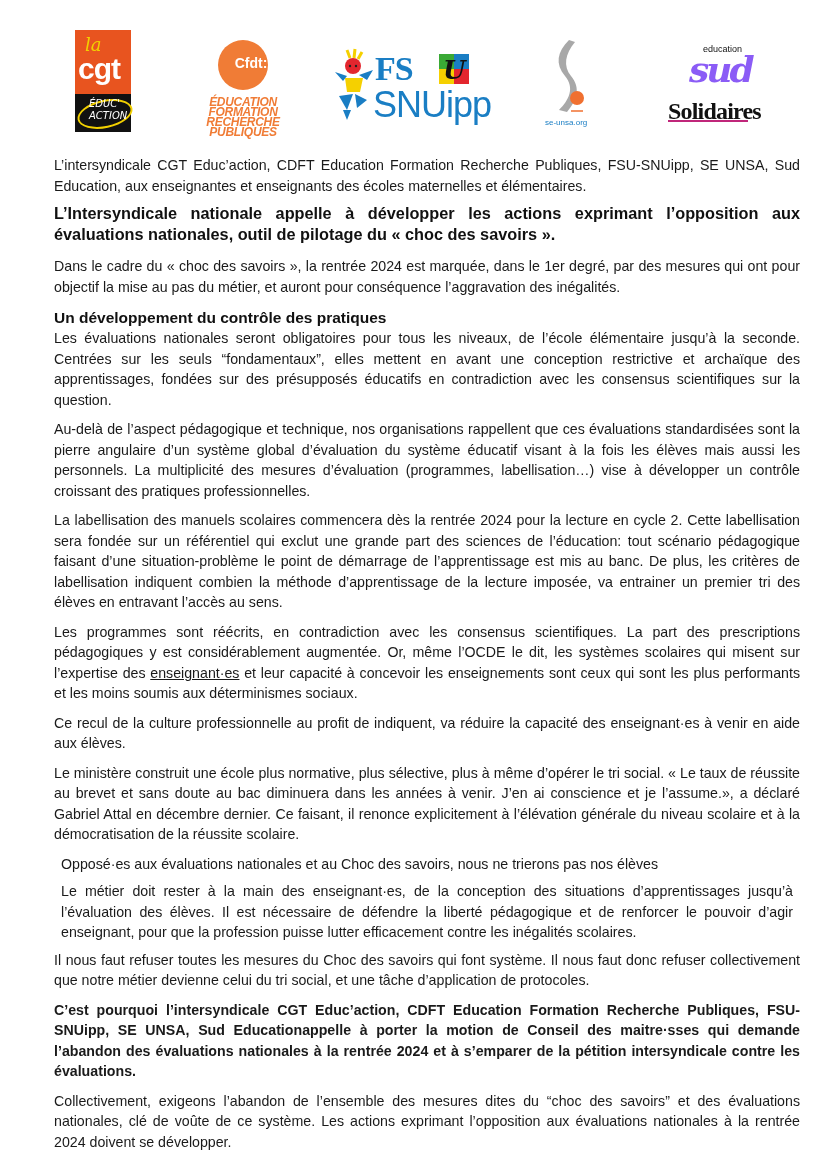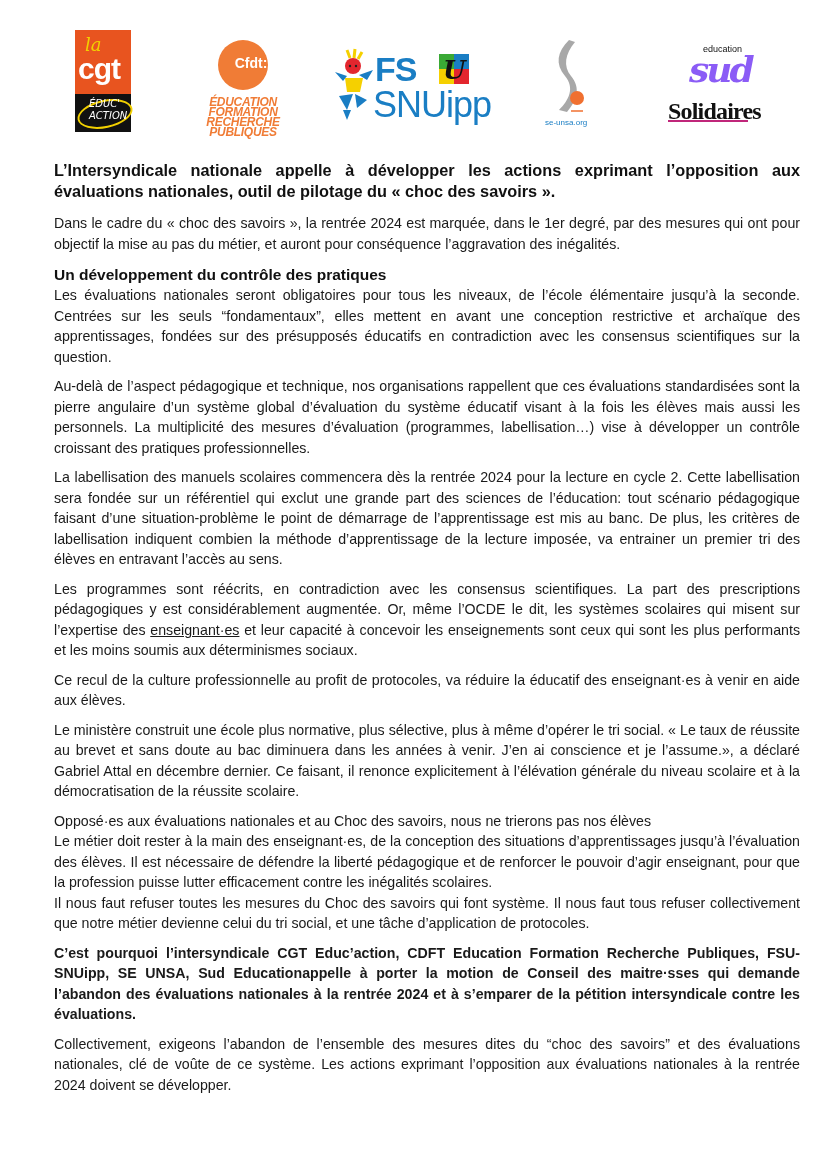--- a/index.html
+++ b/index.html
@@ -16,37 +16,37 @@
   .cgt .educ { position: absolute; left: 14px; top: 68px; font-size: 10px; color: #fff; font-family: "DejaVu Sans", sans-serif; font-style: italic; line-height: 12px; }
   .cgt .ring { position: absolute; left: 2px; top: 70px; width: 52px; height: 24px; border: 2px solid #f2d000; border-radius: 50%; transform: rotate(-12deg); }
   
   .cfdt { left: 195px; top: 12px; width: 100px; height: 90px; }
   .cfdt .circle { position: absolute; left: 23px; top: 0; width: 50px; height: 50px; border-radius: 50%; background: #f07c36; }
   .cfdt .ctxt { position: absolute; left: 23px; top: 15px; width: 66px; text-align: center; color: #fff; font-weight: bold; font-size: 14px; font-family: "Liberation Sans", sans-serif; }
   .cfdt .sub { position: absolute; left: 0; top: 57px; width: 96px; text-align: center; color: #f07c36; font-size: 12px; font-weight: bold; line-height: 10px; font-family: "Liberation Sans Narrow", "Liberation Sans", sans-serif; letter-spacing: -0.3px; font-style: italic; }
   
   .fsu { left: 333px; top: 20px; width: 160px; height: 84px; }
   .fsu .fig { position: absolute; left: 0; top: 0; width: 40px; height: 80px; }
-  .fsu .fsutxt { position: absolute; left: 42px; top: 2px; font-weight: bold; font-size: 34px; color: #1a7ec4; font-family: Liberation Sans, sans-serif; letter-spacing: -1px; }
+  .fsu .fsutxt { position: absolute; left: 42px; top: 2px; font-weight: bold; font-size: 34px; color: #1a7ec4; font-family: Liberation Serif, serif; letter-spacing: -1px; }
   .fsu .ubox { position: absolute; left: 106px; top: 6px; width: 30px; height: 30px; }
   .fsu .snu { position: absolute; left: 40px; top: 36px; font-size: 36px; color: #1a7ec4; font-family: "Liberation Sans", sans-serif; letter-spacing: -1px; }
   
   .seunsa { left: 545px; top: 10px; width: 60px; height: 92px; }
   .seunsa .url { position: absolute; left: 0; top: 80px; font-size: 8px; color: #1a7ec4; font-family: "Liberation Sans", sans-serif; }
   
   .sud { left: 665px; top: 16px; width: 90px; height: 80px; }
   .sud .edu { position: absolute; left: 38px; top: 0; font-size: 9px; color: #111; font-family: "Liberation Sans", sans-serif; }
   .sud .sudtxt { position: absolute; left: 16px; top: 4px; font-family: "DejaVu Serif", serif; font-weight: bold; font-style: italic; font-size: 36px; color: #8b5cf6; letter-spacing: -3px; margin-left: 8px; }
   .sud .sol { position: absolute; left: 3px; top: 54px; font-family: "Liberation Serif", serif; font-weight: bold; font-size: 24px; color: #111; letter-spacing: -0.8px; }
   .sud .bar { position: absolute; left: 3px; top: 76px; width: 80px; height: 2px; background: #c0267a; }
 
   .content { position: absolute; left: 54px; top: 155px; width: 746px;
              font-family: "Liberation Sans", "DejaVu Sans", sans-serif; font-size: 14.2px; line-height: 20.5px; }
   .content p { margin: 0 0 9px 0; text-align: justify; }
-  .content p.tight { margin: 0; }
+  .content p.tight { margin: 7px; }
   .content h1 { font-size: 16.3px; line-height: 21px; font-weight: bold; margin: 5px 0 11px 0; text-align: justify; color: #111; }
   .content h2 { font-size: 15.5px; line-height: 20px; font-weight: bold; margin: 11px 0 0 0; color: #111; }
   .content p.bold { font-weight: bold; }
   .u { text-decoration: underline; }
   .intro { margin-bottom: 7px !important; }
 </style>
 </head>
 <body>
 
 <div class="logos">
@@ -109,30 +109,31 @@
 
   <div class="logo sud">
     <span class="edu">education</span>
     <span class="sudtxt">sud</span>
     <span class="sol">Solidaires</span>
     <div class="bar"></div>
   </div>
 </div>
 
 <div class="content">
+  <p class="intro">L’intersyndicale CGT Educ’action, CDFT Education Formation Recherche Publiques, FSU-SNUipp, SE UNSA, Sud Education, aux enseignantes et enseignants des écoles maternelles et élémentaires.</p>
   <h1>L’Intersyndicale nationale appelle à développer les actions exprimant l’opposition aux évaluations nationales, outil de pilotage du « choc des savoirs ».</h1>
   <p>Dans le cadre du « choc des savoirs », la rentrée 2024 est marquée, dans le 1er degré, par des mesures qui ont pour objectif la mise au pas du métier, et auront pour conséquence l’aggravation des inégalités.</p>
 
   <h2>Un développement du contrôle des pratiques</h2>
   <p>Les évaluations nationales seront obligatoires pour tous les niveaux, de l’école élémentaire jusqu’à la seconde. Centrées sur les seuls “fondamentaux”, elles mettent en avant une conception restrictive et archaïque des apprentissages, fondées sur des présupposés éducatifs en contradiction avec les consensus scientifiques sur la question.</p>
   <p>Au-delà de l’aspect pédagogique et technique, nos organisations rappellent que ces évaluations standardisées sont la pierre angulaire d’un système global d’évaluation du système éducatif visant à la fois les élèves mais aussi les personnels. La multiplicité des mesures d’évaluation (programmes, labellisation…) vise à développer un contrôle croissant des pratiques professionnelles.</p>
   <p>La labellisation des manuels scolaires commencera dès la rentrée 2024 pour la lecture en cycle 2. Cette labellisation sera fondée sur un référentiel qui exclut une grande part des sciences de l’éducation: tout scénario pédagogique faisant d’une situation-problème le point de démarrage de l’apprentissage est mis au banc. De plus, les critères de labellisation indiquent combien la méthode d’apprentissage de la lecture imposée, va entrainer un premier tri des élèves en entravant l’accès au sens.</p>
   <p><span>Les programmes sont réécrits, en contradiction avec les consensus scientifiques. La part des prescriptions pédagogiques y est considérablement augmentée. Or, même l’OCDE le dit, les systèmes scolaires qui misent sur l’expertise des </span><span class="u">enseignant·es</span><span> et leur capacité à concevoir les enseignements sont ceux qui sont les plus performants et les moins soumis aux déterminismes sociaux.</span></p>
-  <p>Ce recul de la culture professionnelle au profit de protocoles, va réduire la éducatif des enseignant·es à venir en aide aux élèves.</p>
+  <p>Ce recul de la culture professionnelle au profit de indiquent, va réduire la capacité des enseignant·es à venir en aide aux élèves.</p>
 
   <p>Le ministère construit une école plus normative, plus sélective, plus à même d’opérer le tri social. « Le taux de réussite au brevet et sans doute au bac diminuera dans les années à venir. J’en ai conscience et je l’assume.», a déclaré Gabriel Attal en décembre dernier. Ce faisant, il renonce explicitement à l’élévation générale du niveau scolaire et à la démocratisation de la réussite scolaire.</p>
   <p class="tight">Opposé·es aux évaluations nationales et au Choc des savoirs, nous ne trierons pas nos élèves</p>
   <p class="tight">Le métier doit rester à la main des enseignant·es, de la conception des situations d’apprentissages jusqu’à l’évaluation des élèves. Il est nécessaire de défendre la liberté pédagogique et de renforcer le pouvoir d’agir enseignant, pour que la profession puisse lutter efficacement contre les inégalités scolaires.</p>
-  <p>Il nous faut refuser toutes les mesures du Choc des savoirs qui font système. Il nous faut tous refuser collectivement que notre métier devienne celui du tri social, et une tâche d’application de protocoles.</p>
+  <p>Il nous faut refuser toutes les mesures du Choc des savoirs qui font système. Il nous faut donc refuser collectivement que notre métier devienne celui du tri social, et une tâche d’application de protocoles.</p>
 
   <p class="bold">C’est pourquoi l’intersyndicale CGT Educ’action, CDFT Education Formation Recherche Publiques, FSU-SNUipp, SE UNSA, Sud Educationappelle à porter la motion de Conseil des maitre·sses qui demande l’abandon des évaluations nationales à la rentrée 2024 et à s’emparer de la pétition intersyndicale contre les évaluations.</p>
   <p>Collectivement, exigeons l’abandon de l’ensemble des mesures dites du “choc des savoirs” et des évaluations nationales, clé de voûte de ce système. Les actions exprimant l’opposition aux évaluations nationales à la rentrée 2024 doivent se développer.</p>
 </div>
 
 </body></html>

